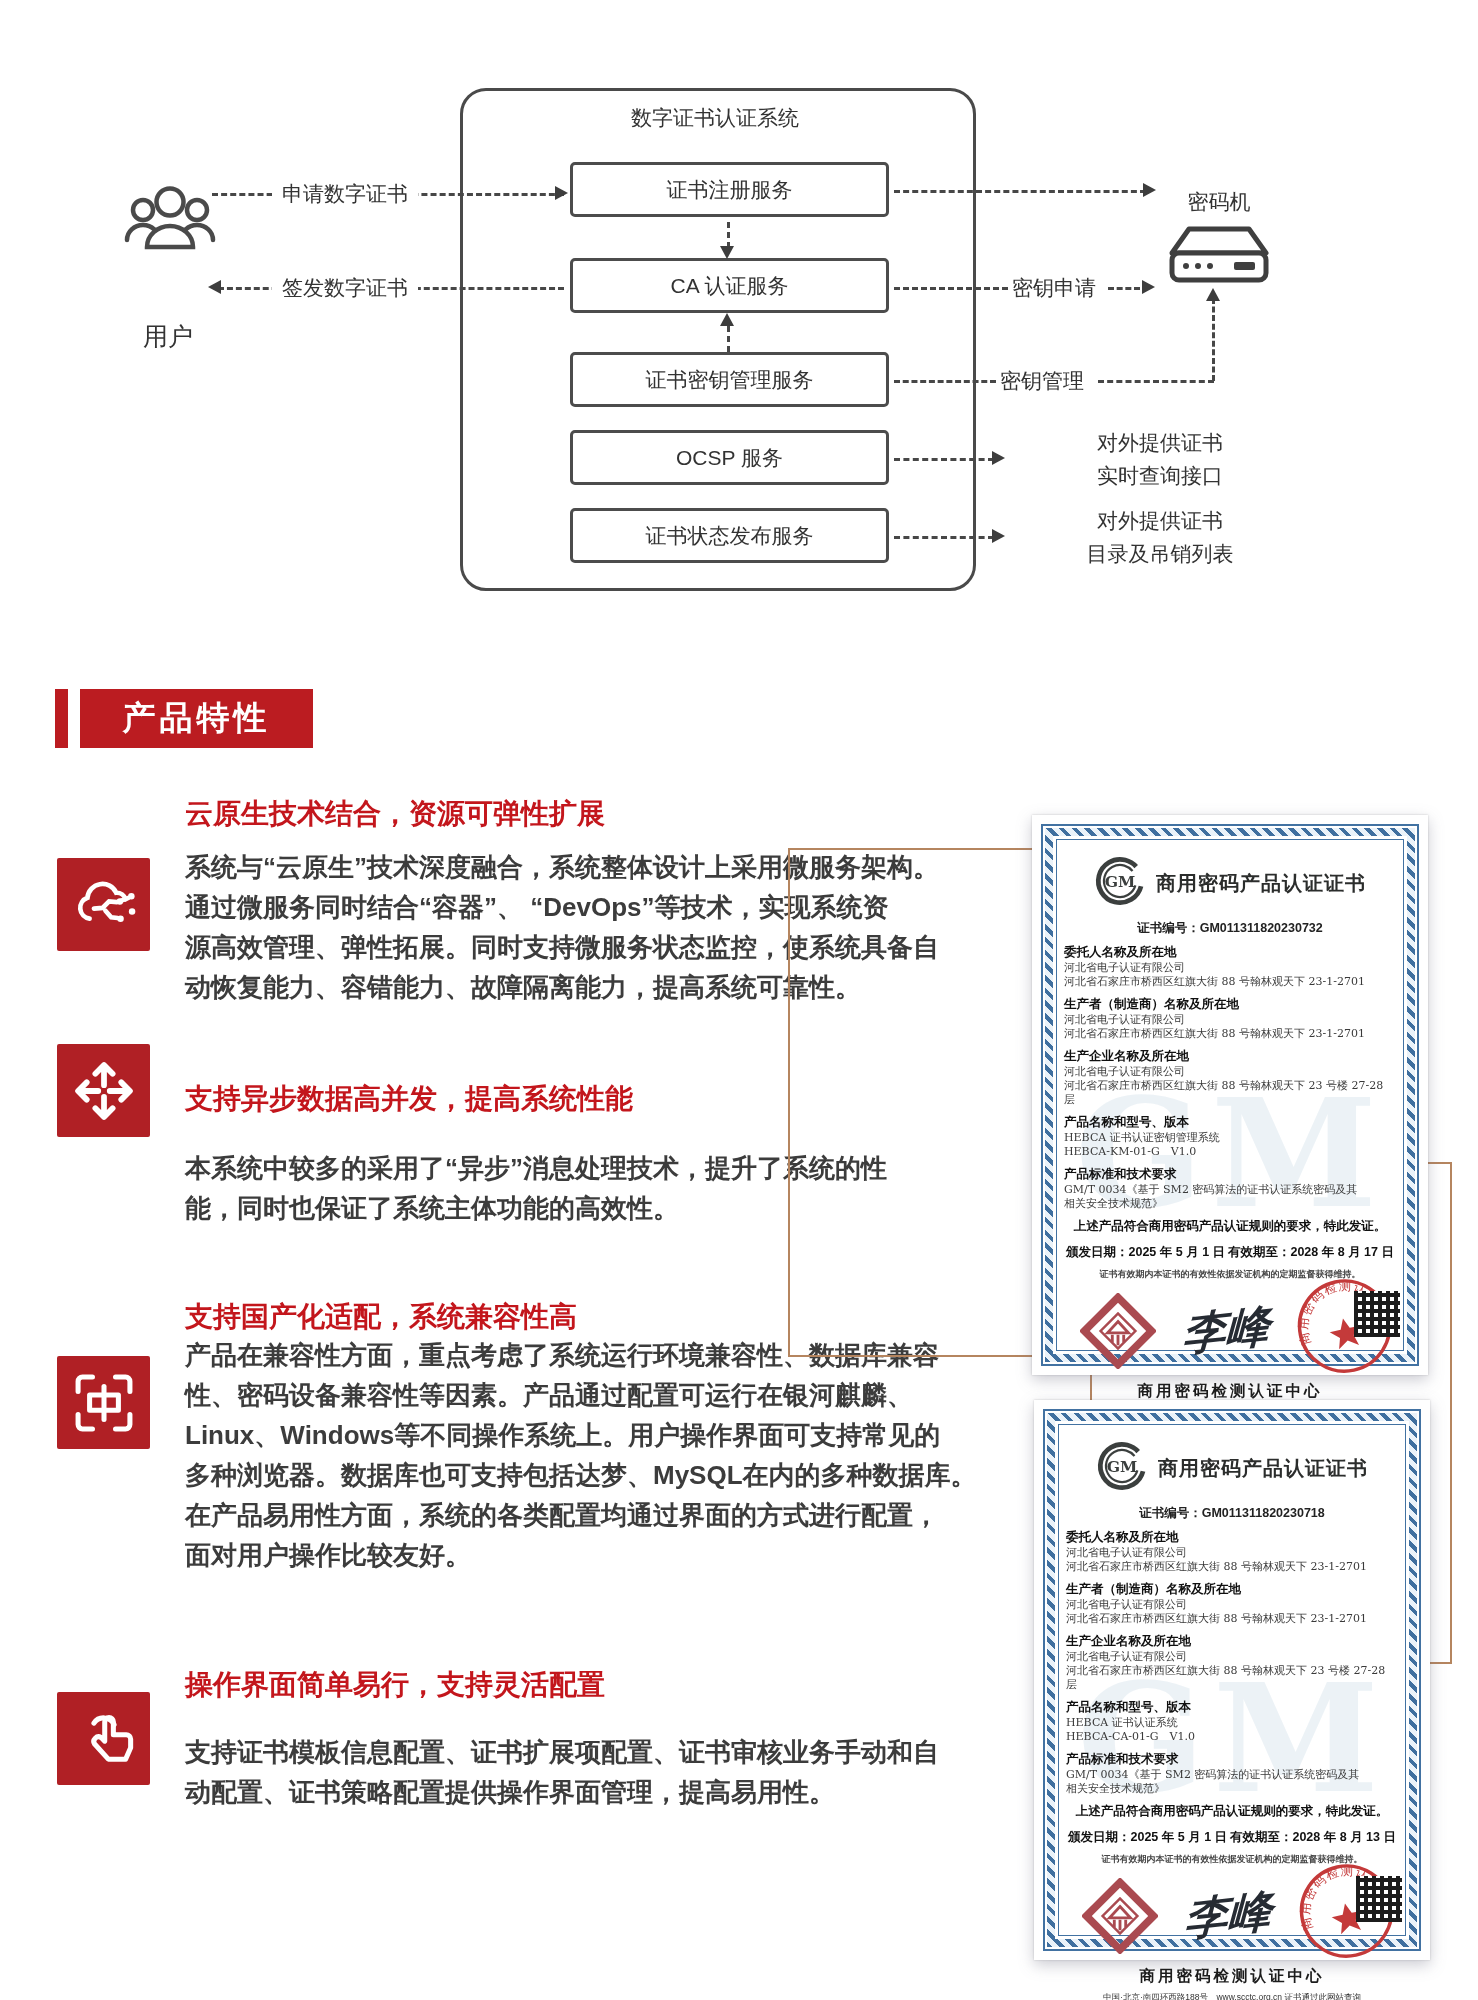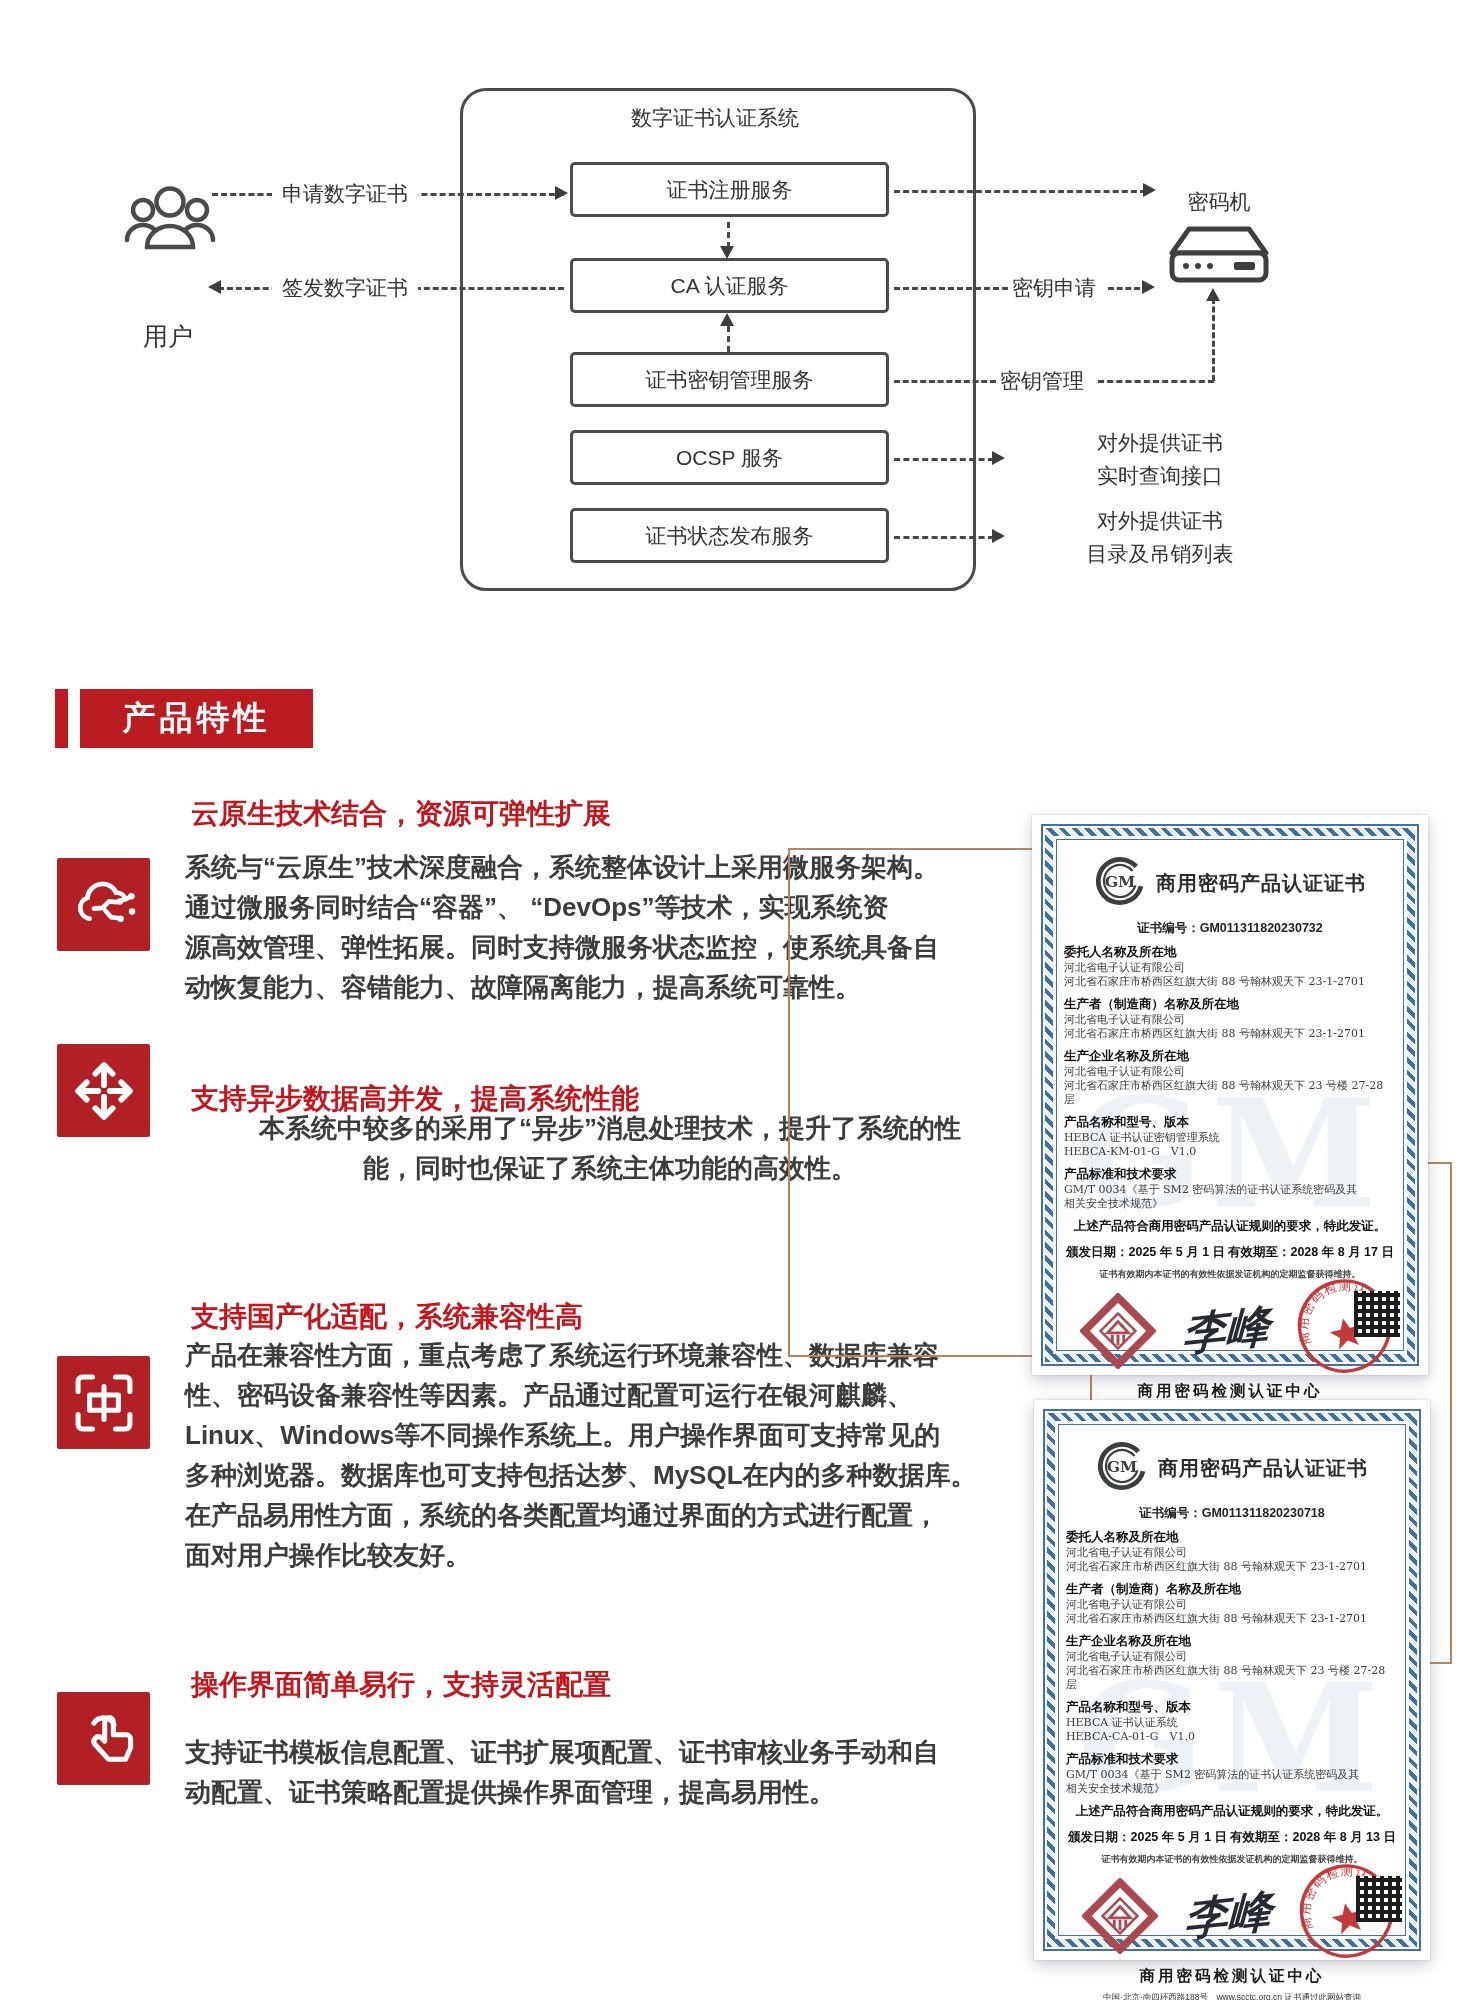--- a/index.html
+++ b/index.html
@@ -29,21 +29,21 @@
   .machine-label{position:absolute;left:1168px;top:188px;width:102px;text-align:center;font-size:21px;color:#333;}
 
   
   .sec-bar{position:absolute;left:55px;top:689px;width:13px;height:59px;background:#bb1c21;}
   .sec-box{position:absolute;left:80px;top:689px;width:233px;height:59px;background:#bb1c21;
            display:flex;align-items:center;justify-content:center;color:#fff;font-size:33px;
            font-weight:bold;letter-spacing:4px;}
   .ficon{position:absolute;left:57px;width:93px;height:93px;background:#b02025;border-radius:2px;
          display:flex;align-items:center;justify-content:center;}
   .ficon svg{width:72px;height:72px;}
-  .ftitle{position:absolute;left:191px;font-size:28px;font-weight:bold;color:#c3161c;}
+  .ftitle{position:absolute;left:185px;font-size:28px;font-weight:bold;color:#c3161c;}
   .fbody{position:absolute;left:185px;width:850px;font-size:26px;line-height:40px;color:#3c3c3c;
          white-space:pre-line;font-weight:bold;}
 
   
   .tanrect{position:absolute;border:2px solid #b5855f;z-index:1;background:transparent;}
   .cert{position:absolute;width:396px;height:560px;background:#fff;z-index:2;
         box-shadow:0 5px 14px rgba(110,110,130,.35),0 0 2px rgba(0,0,0,.2);}
   .cert-frame{position:absolute;inset:9px;border:2px solid #4272a2;pointer-events:none;z-index:2;}
   .cert-frame::before{content:"";position:absolute;inset:2px;
         border:8px solid;border-image:repeating-linear-gradient(45deg,#3f6f9f 0 4px,#eaf2f9 4px 9px) 8;}
@@ -184,21 +184,21 @@
       <svg viewBox="0 0 100 100">
         <g stroke="#fff" stroke-width="8" fill="none" stroke-linecap="round" stroke-linejoin="round">
           <path d="M50 42 V16 M38 26 L50 14 L62 26"></path>
           <path d="M50 58 V84 M38 74 L50 86 L62 74"></path>
           <path d="M42 50 H16 M26 38 L14 50 L26 62"></path>
           <path d="M58 50 H84 M74 38 L86 50 L74 62"></path>
         </g>
       </svg>
     </div>
     <div class="ftitle" style="top:1080px;">支持异步数据高并发，提高系统性能</div>
-    <div class="fbody" style="top:1108px;text-align:center;">本系统中较多的采用了“异步”消息处理技术，提升了系统的性
+    <div class="fbody" style="top:1148px;">本系统中较多的采用了“异步”消息处理技术，提升了系统的性
 能，同时也保证了系统主体功能的高效性。</div>
 
     <div class="ficon" style="top:1356px;">
       <svg viewBox="0 0 100 100">
         <g stroke="#fff" stroke-width="7" fill="none" stroke-linecap="round" stroke-linejoin="round">
           <path d="M14 34 V20 a6 6 0 0 1 6-6 H34"></path>
           <path d="M66 14 h14 a6 6 0 0 1 6 6 v14"></path>
           <path d="M86 66 v14 a6 6 0 0 1-6 6 H66"></path>
           <path d="M34 86 H20 a6 6 0 0 1-6-6 V66"></path>
           <rect x="30" y="39" width="40" height="21"></rect>

